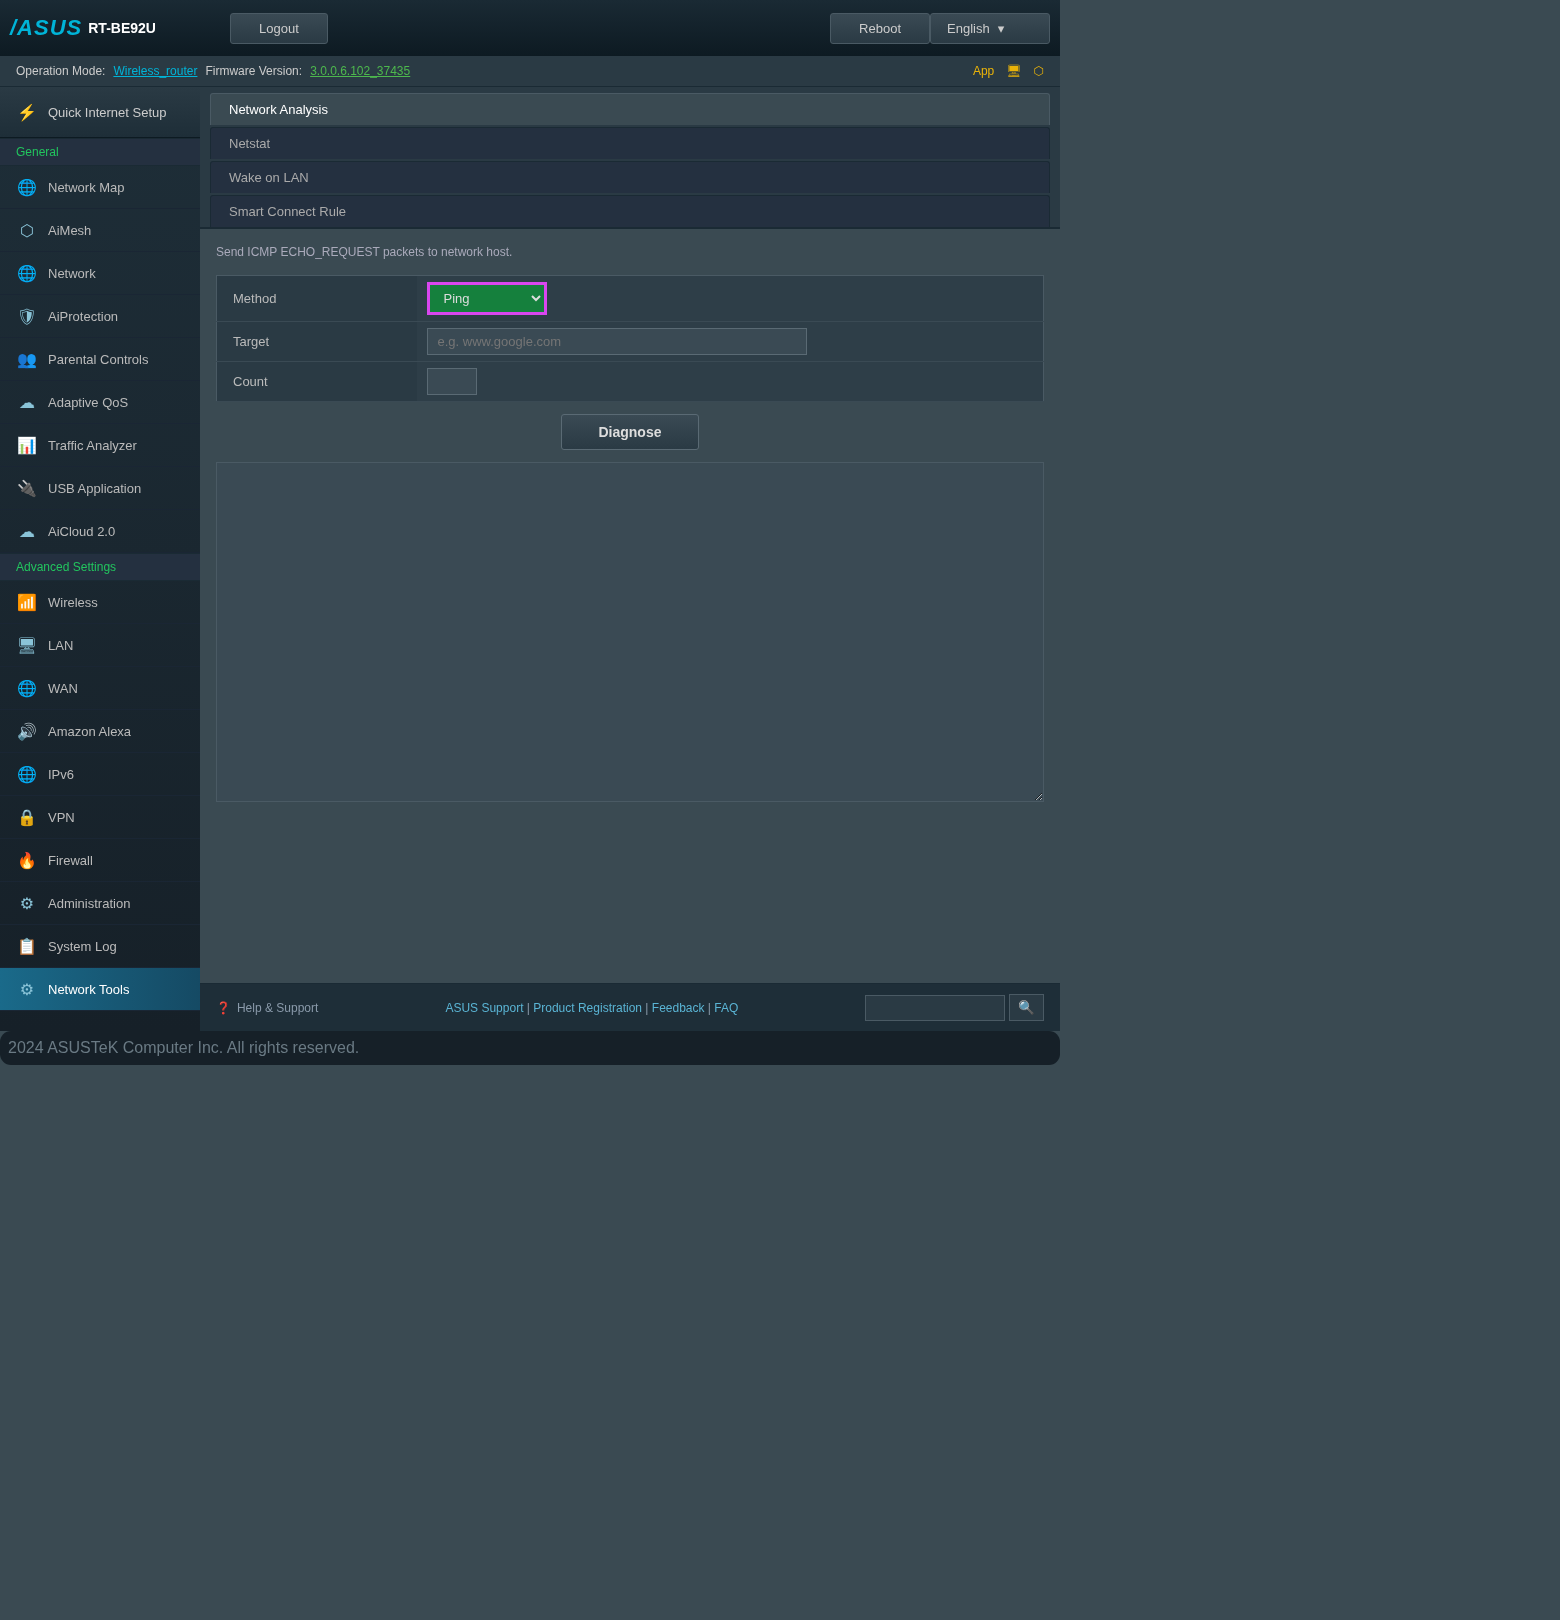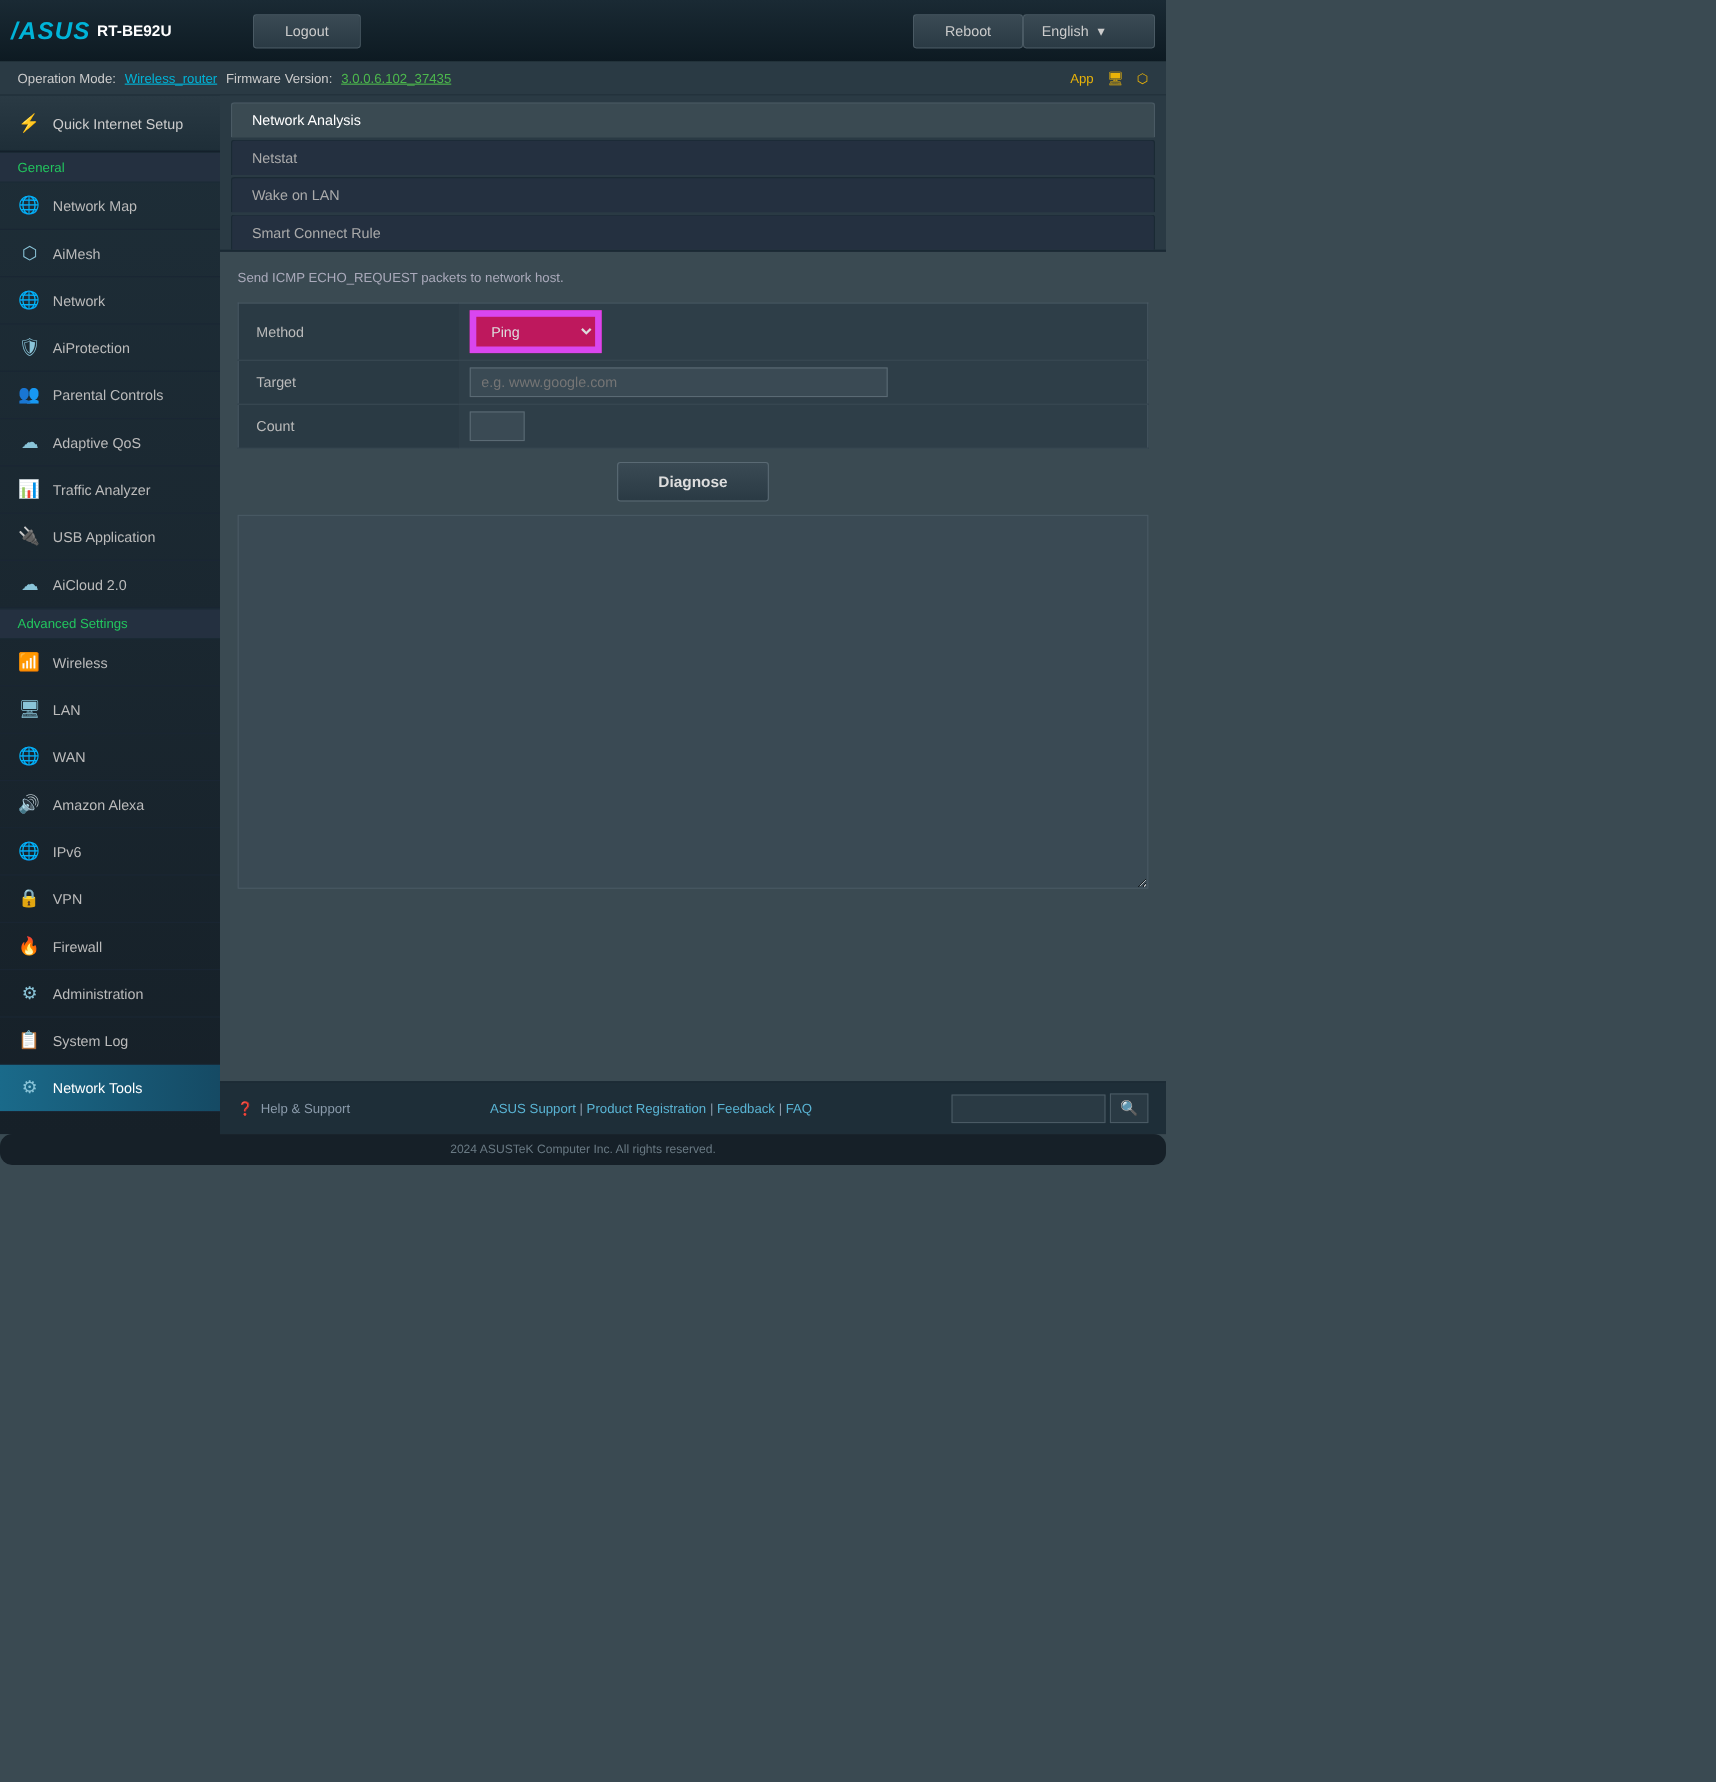--- a/index.html
+++ b/index.html
@@ -237,22 +237,22 @@
       color: #bbb;
       width: 200px;
       background: #2a3a44;
       font-size: 13px;
     }
     .form-table td.input-cell {
       padding: 6px 10px;
       background: #2e3e48;
     }
     .method-select {
-      background: #be185d;
-      border: 6px solid #d946ef;
+      background: #15803d;
+      border: 3px solid #d946ef;
       color: #ddd;
       padding: 5px 10px;
       font-size: 13px;
       cursor: pointer;
       min-width: 120px;
     }
     .target-input {
       background: #3a4a54;
       border: 1px solid #5a6a74;
       color: #999;
@@ -330,23 +330,22 @@
     .footer-search-btn {
       background: #2a3a44;
       border: 1px solid #4a5a64;
       color: #aaa;
       padding: 5px 8px;
       cursor: pointer;
     }
 
     .copyright {
       background: #162028;
-      text-align: center;
       color: #6a7a84;
-      font-size: 11px;
+      font-size: 16px;
       padding: 8px;
       border-radius: 11px;
     }
 
     .help-support {
       display: flex;
       align-items: center;
       gap: 6px;
       color: #8a9aaa;
     }

